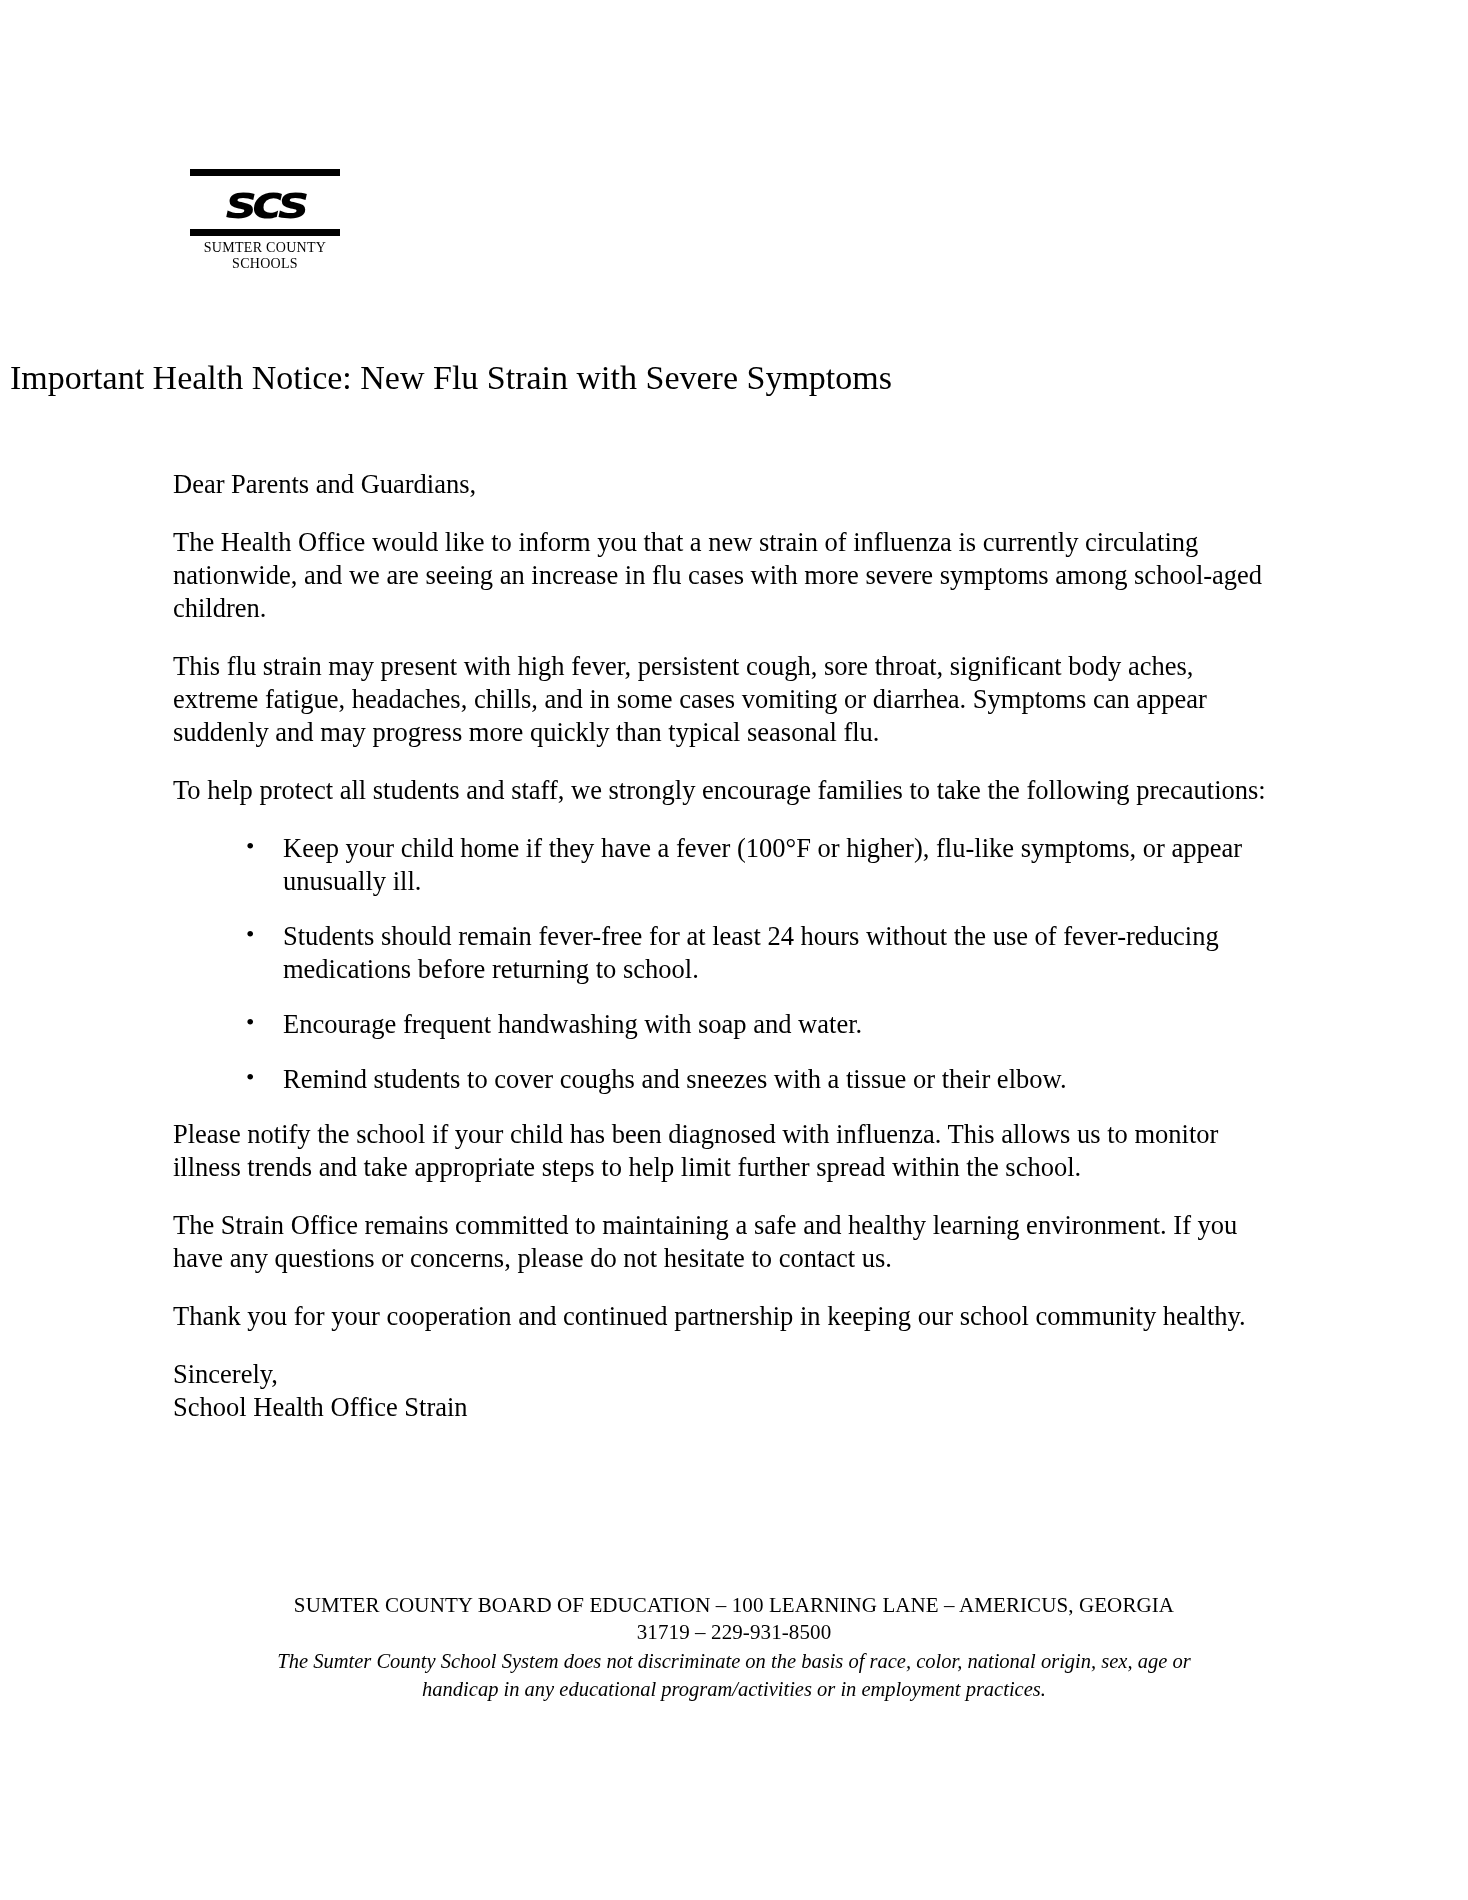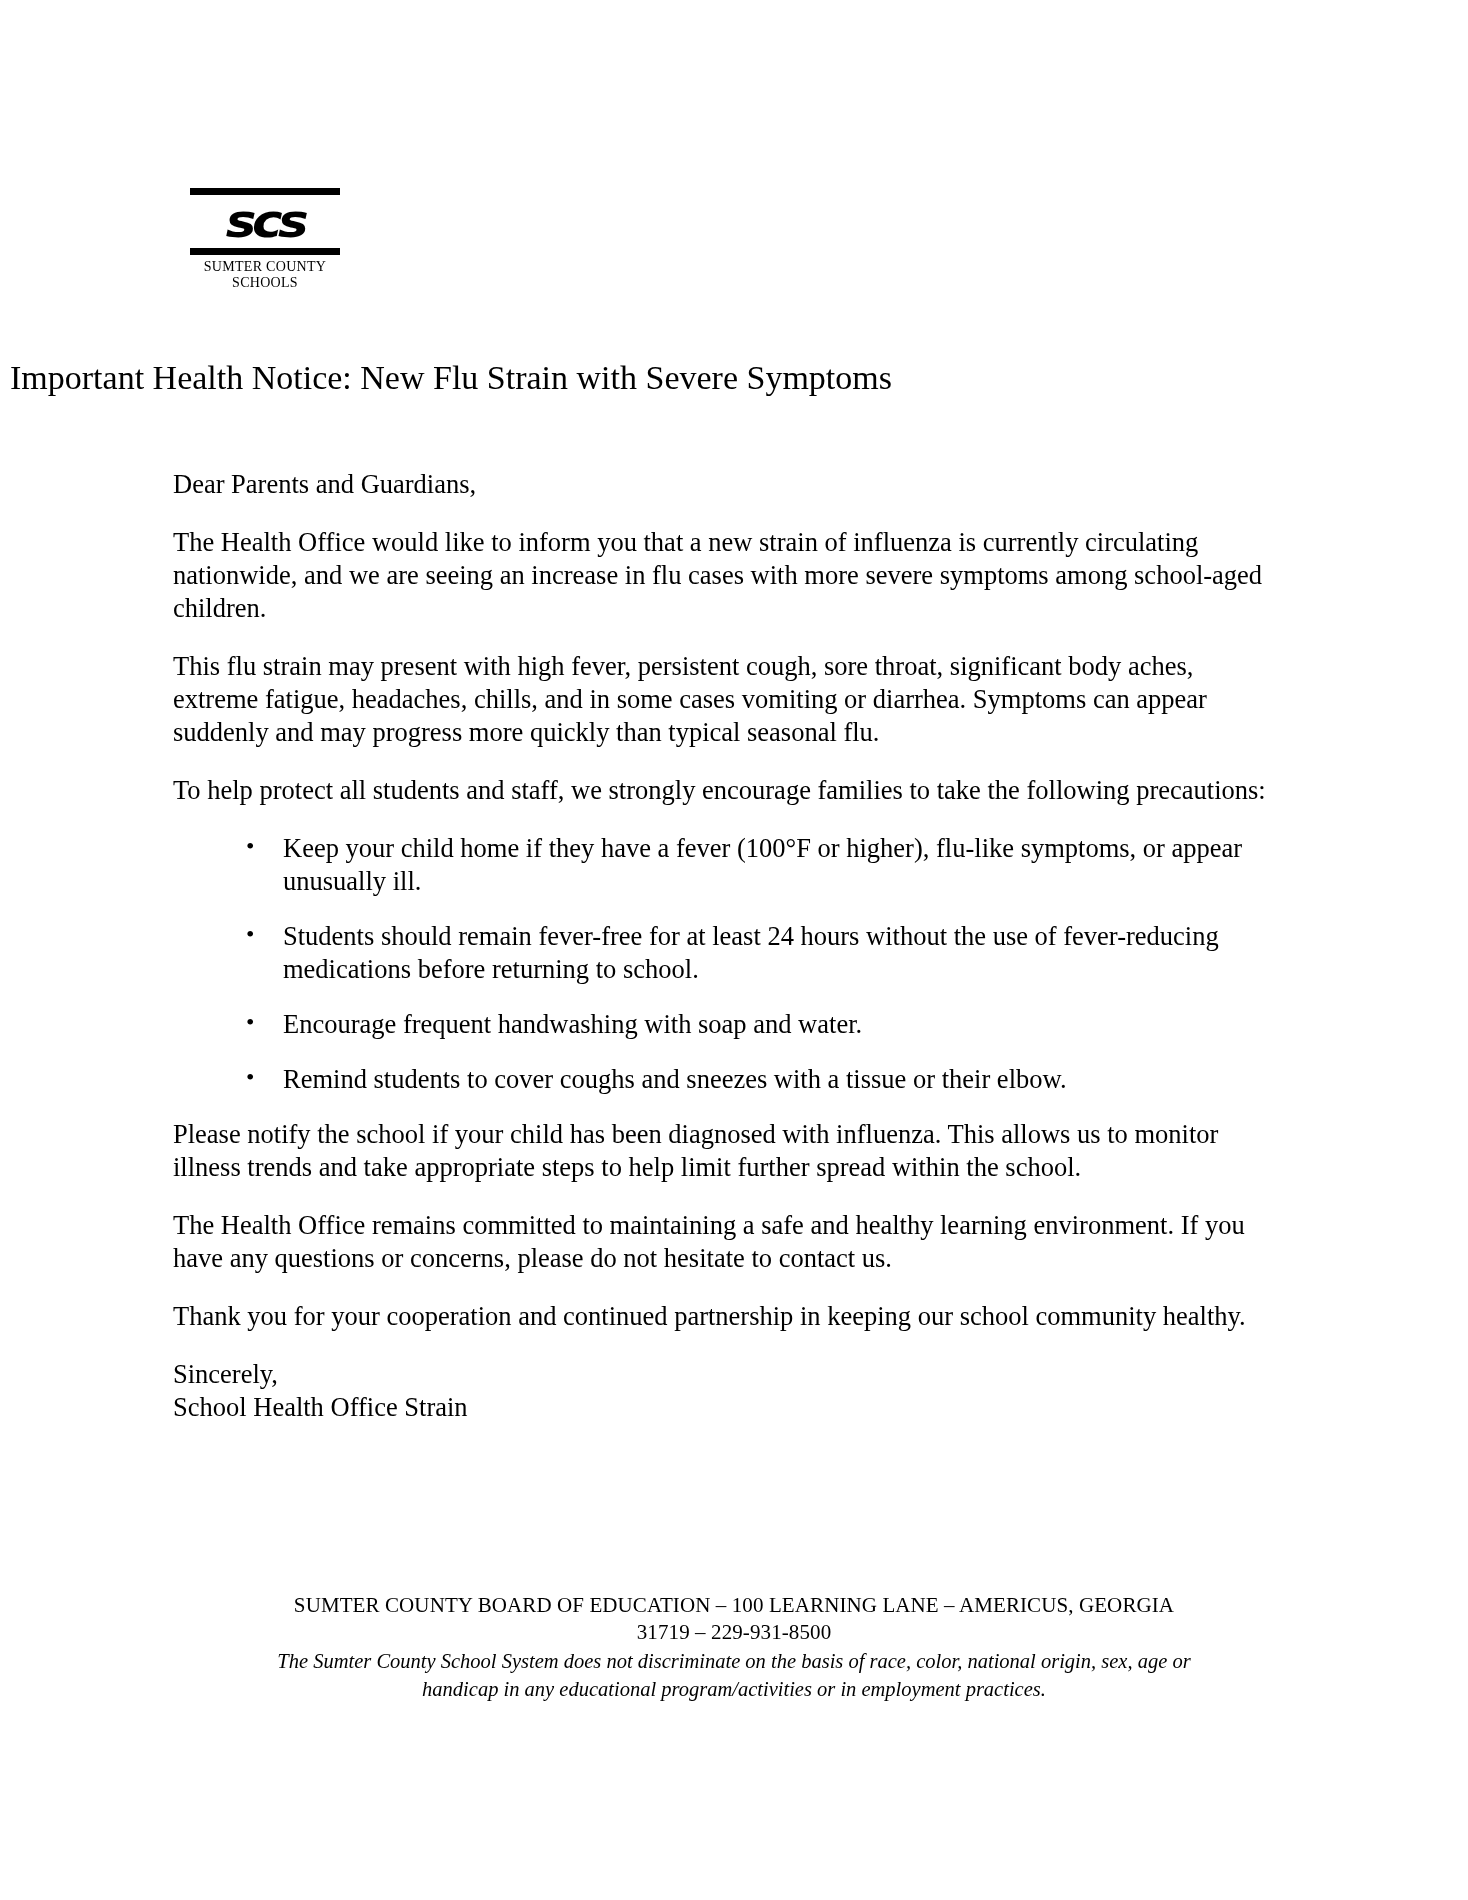--- a/index.html
+++ b/index.html
@@ -15,21 +15,21 @@
     margin: 0 auto;
     overflow: hidden;
     font-family: "Liberation Serif", "DejaVu Serif", serif;
     color: #000000;
   }
 
   
   .logo-block {
     position: absolute;
     left: 190px;
-    top: 188px;
+    top: 169px;
     width: 150px;
     text-align: center;
   }
   .logo-bar {
     height: 7px;
     background: #000000;
     width: 100%;
   }
   .logo-bar.top { margin-bottom: 1px; }
   .logo-bar.bottom { margin-top: 2px; }
@@ -152,21 +152,21 @@
     <p>To help protect all students and staff, we strongly encourage families to take the following precautions:</p>
 
     <ul class="precautions">
       <li>Keep your child home if they have a fever (100°F or higher), flu-like symptoms, or appear unusually ill.</li>
       <li>Students should remain fever-free for at least 24 hours without the use of fever-reducing medications before returning to school.</li>
       <li>Encourage frequent handwashing with soap and water.</li>
       <li>Remind students to cover coughs and sneezes with a tissue or their elbow.</li>
     </ul>
 
     <p>Please notify the school if your child has been diagnosed with influenza. This allows us to monitor illness trends and take appropriate steps to help limit further spread within the school.</p>
-    <p>The Health Office remains committed to maintaining a safe and healthy learning environment. If you have any questions or concerns, please do not hesitate to contact us.</p>
+    <p>The Strain Office remains committed to maintaining a safe and healthy learning environment. If you have any questions or concerns, please do not hesitate to contact us.</p>
     <p>Thank you for your cooperation and continued partnership in keeping our school community healthy.</p>
 
     <div class="signature">
       <div>Sincerely,</div>
       <div>School Health Office Strain</div>
     </div>
 
   </div>
 
   <div class="footer">

